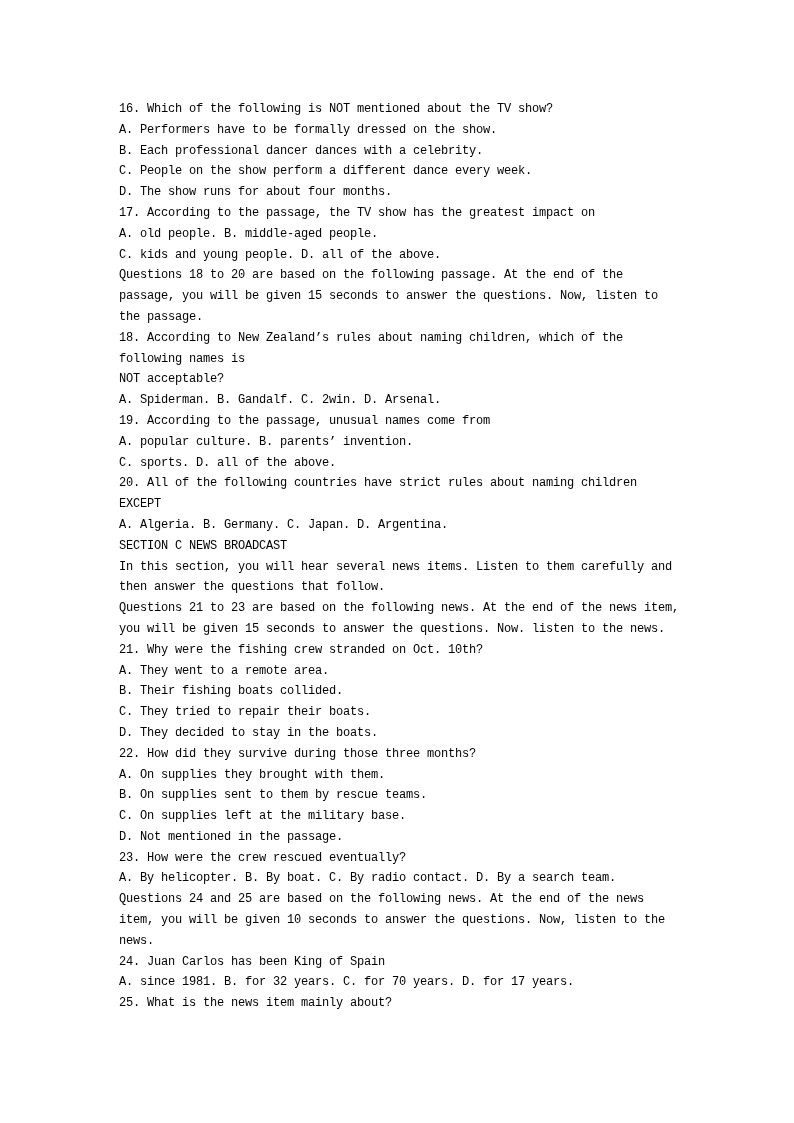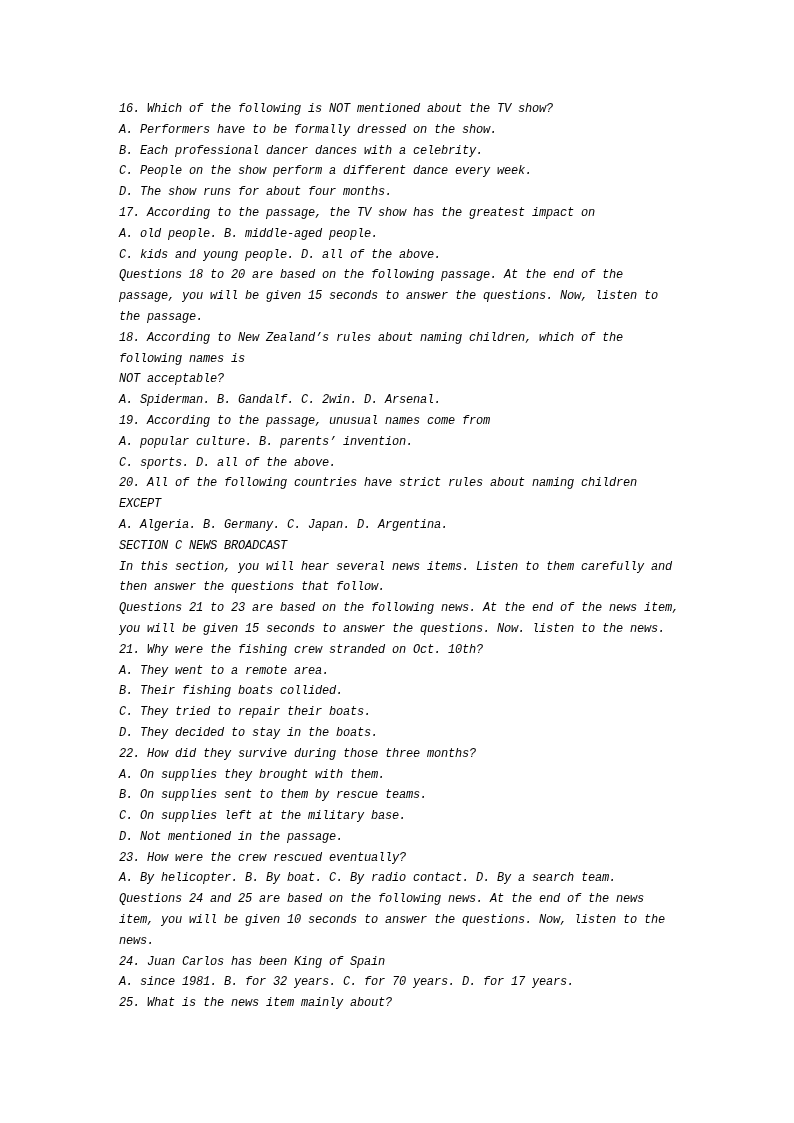--- a/index.html
+++ b/index.html
@@ -25,21 +25,20 @@
   .doc-text {
     position: absolute;
     left: 119px;
     top: 99px;
     width: 600px;
     color: #000000;
     font-size: 12px;
     line-height: 20.8px;
     letter-spacing: -0.2px;
     white-space: pre-wrap;
-    font-style: italic;
   }
   .line {
     height: 20.8px;
     white-space: pre;
   }
 </style>
 </head>
 <body>
 
 <div class="page">

